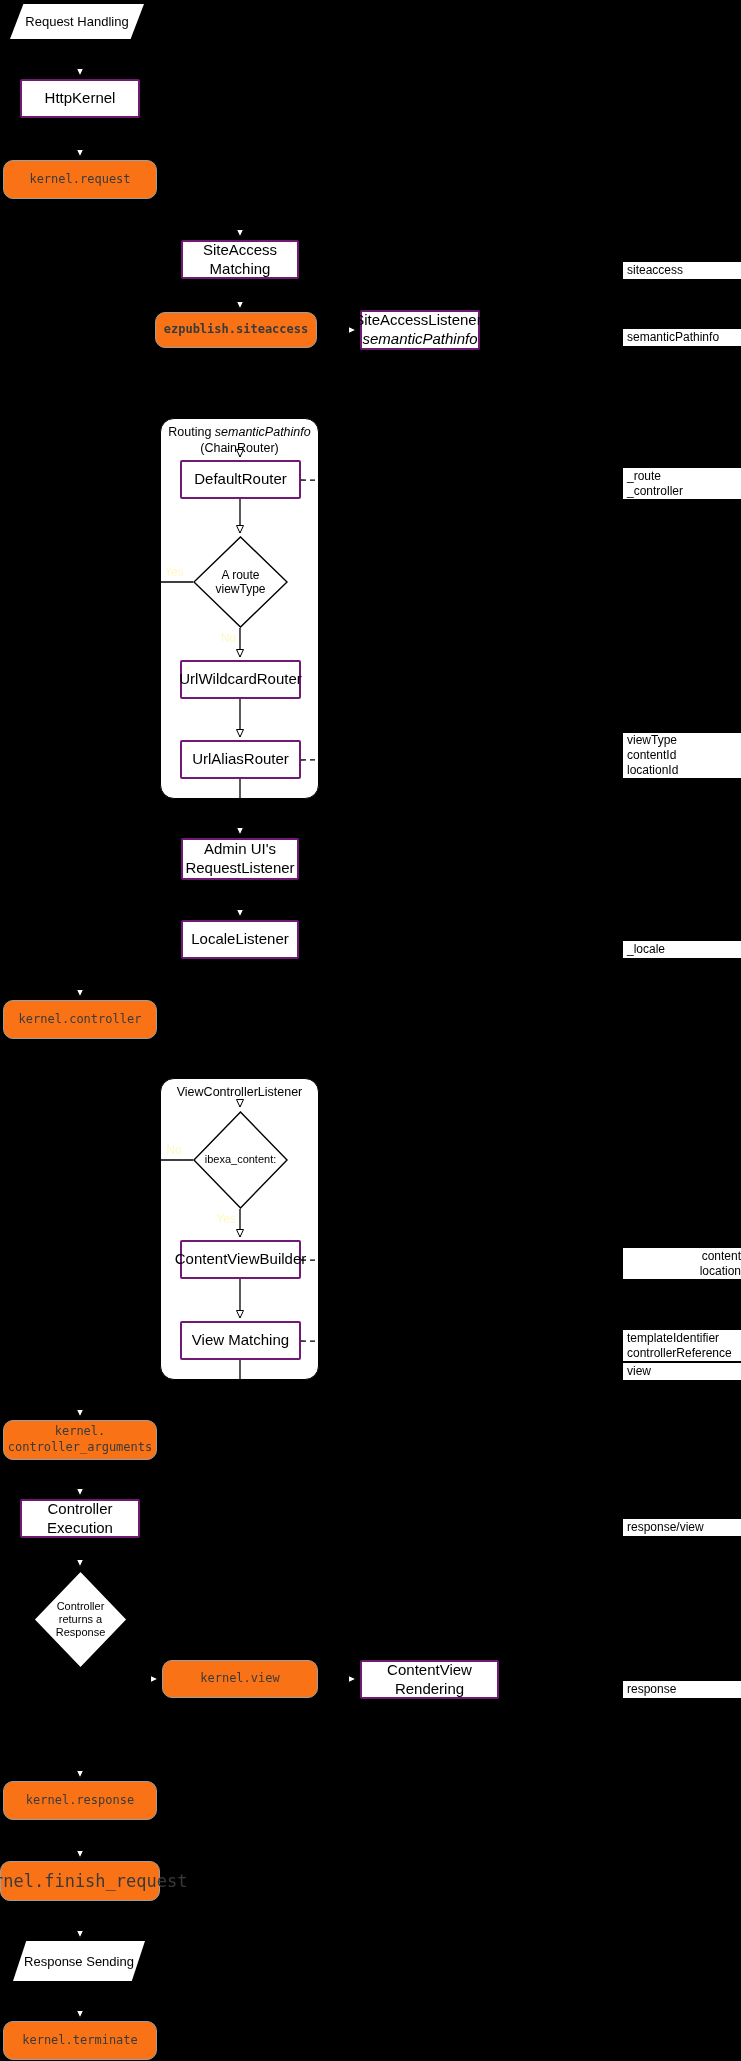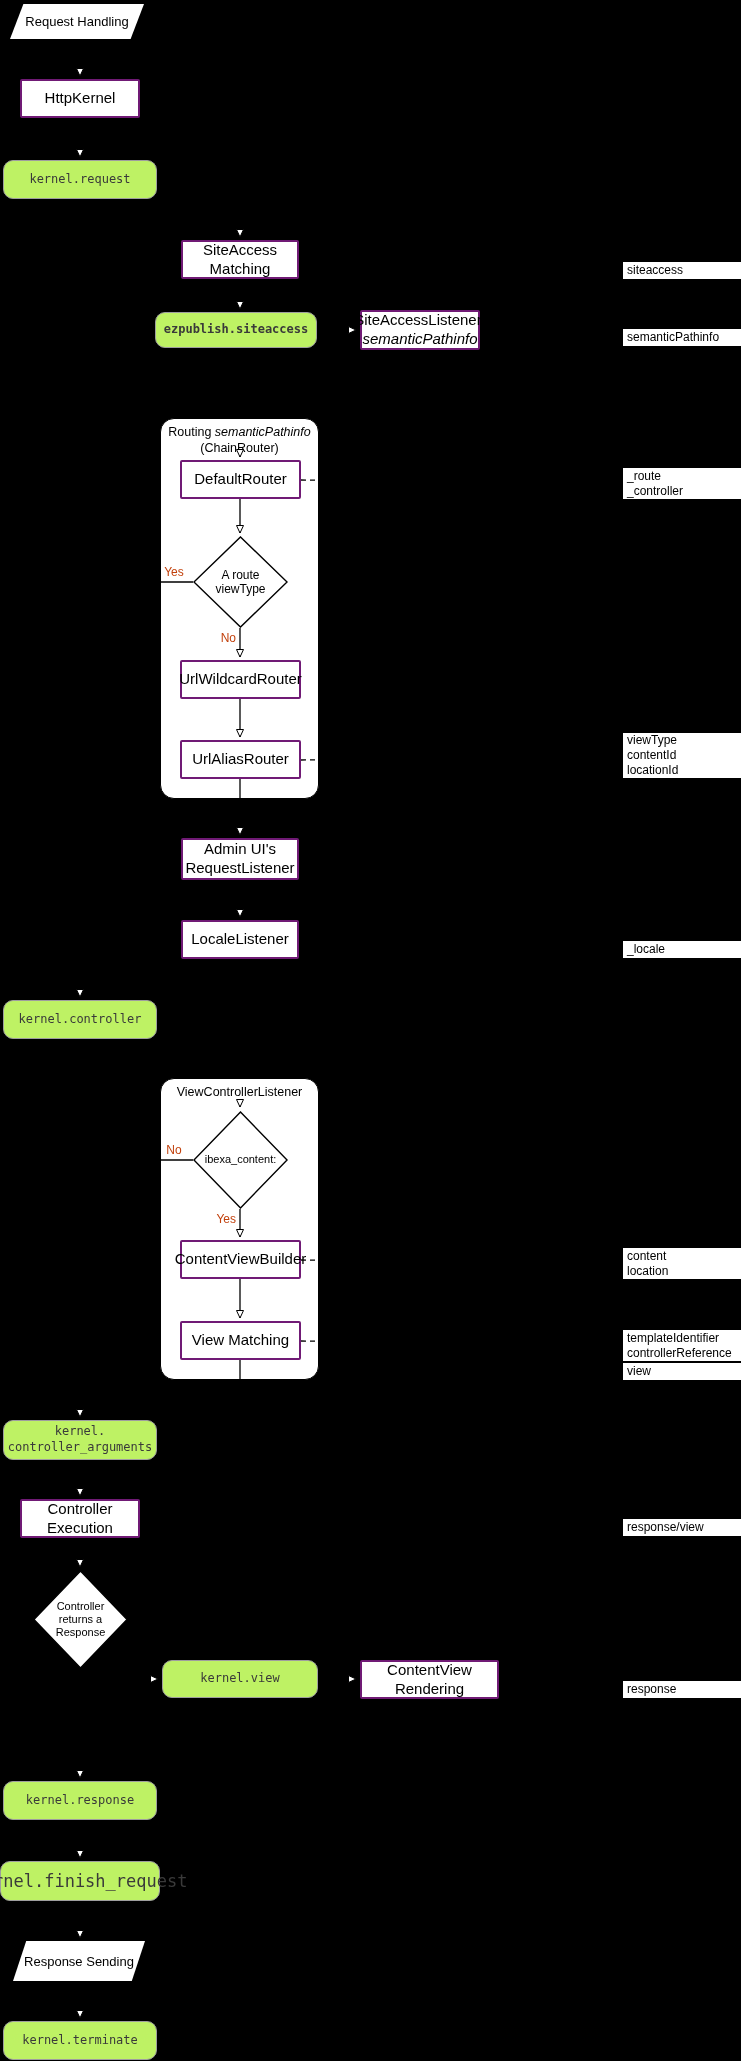--- a/index.html
+++ b/index.html
@@ -8,21 +8,21 @@
     background:#000000;
     font-family:"Liberation Sans","DejaVu Sans",sans-serif;
   }
   .node{
     position:absolute;background:#ffffff;border:2px solid #701a75;
     display:flex;flex-direction:column;align-items:center;justify-content:center;
     font-size:15px;color:#000000;text-align:center;box-sizing:border-box;
     line-height:1.25;z-index:3;border-radius:2px;
   }
   .event{
-    position:absolute;background:#bef264;border:1px solid #9e9e9e;border-radius:10px;
+    position:absolute;background:#f97316;border:1px solid #9e9e9e;border-radius:10px;
     display:flex;flex-direction:column;align-items:center;justify-content:center;
     font-family:"DejaVu Sans Mono","Liberation Mono",monospace;font-size:12px;color:#3a3a3a;
     text-align:center;box-sizing:border-box;line-height:1.3;z-index:3;
   }
   .container-box{
     position:absolute;background:#ffffff;border:1px solid #000000;border-radius:14px;
     box-sizing:border-box;z-index:1;
   }
   .container-title{
     position:absolute;top:6px;left:0;width:100%;text-align:center;
@@ -39,21 +39,21 @@
     position:absolute;left:0;top:0;width:100%;height:100%;
     display:flex;flex-direction:column;align-items:center;justify-content:center;
     font-size:12px;color:#000000;text-align:center;line-height:1.2;
   }
   .parallelogram{
     position:absolute;background:#ffffff;z-index:3;
     clip-path:polygon(10% 0%,100% 0%,90% 100%,0% 100%);
     display:flex;align-items:center;justify-content:center;
     font-size:13px;color:#000000;text-align:center;
   }
-  .flow-label{position:absolute;z-index:4;font-size:12px;color:#c2410c;}
+  .flow-label{position:absolute;z-index:4;font-size:12px;color:#fef9c3;}
   #wires{position:absolute;left:0;top:0;z-index:2;pointer-events:none;}
   #wires path{fill:none;stroke:#000000;stroke-width:1.3;}
   #wires path.dash{stroke-dasharray:5 4;}
   .it{font-style:italic;}
 </style>
 </head>
 <body>
 
 <svg id="wires" width="741" height="2061" viewBox="0 0 741 2061">
   <defs>
@@ -252,21 +252,21 @@
 <div class="bar" style="left:623px;top:733px;width:118px;height:45px;">
   <div>viewType</div>
   <div>contentId</div>
   <div>locationId</div>
 </div>
 
 <div class="bar" style="left:623px;top:941px;width:118px;height:17px;">
   <div>_locale</div>
 </div>
 
-<div class="bar" style="left:623px;top:1248px;width:118px;height:31px;">
+<div class="bar" style="left:623px;top:1248px;width:118px;height:31px;text-align:right;">
   <div>content</div>
   <div>location</div>
 </div>
 
 <div class="bar" style="left:623px;top:1330px;width:118px;height:31px;">
   <div>templateIdentifier</div>
   <div>controllerReference</div>
 </div>
 
 <div class="bar" style="left:623px;top:1363px;width:118px;height:17px;">

